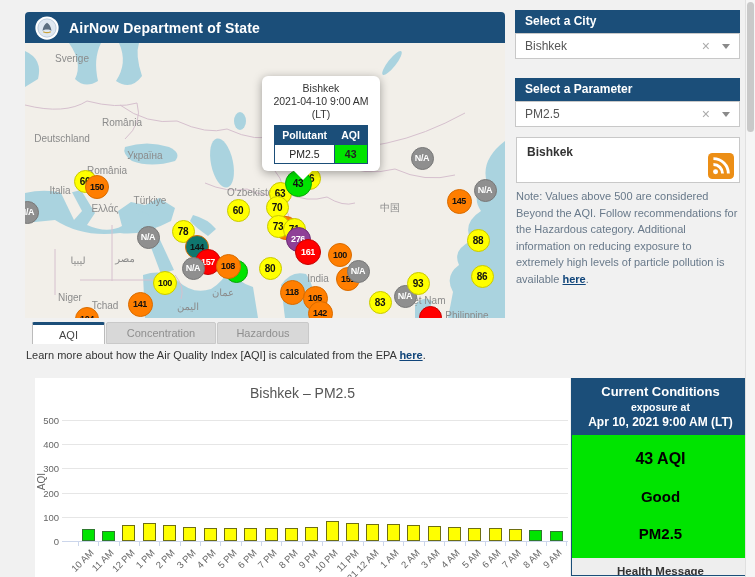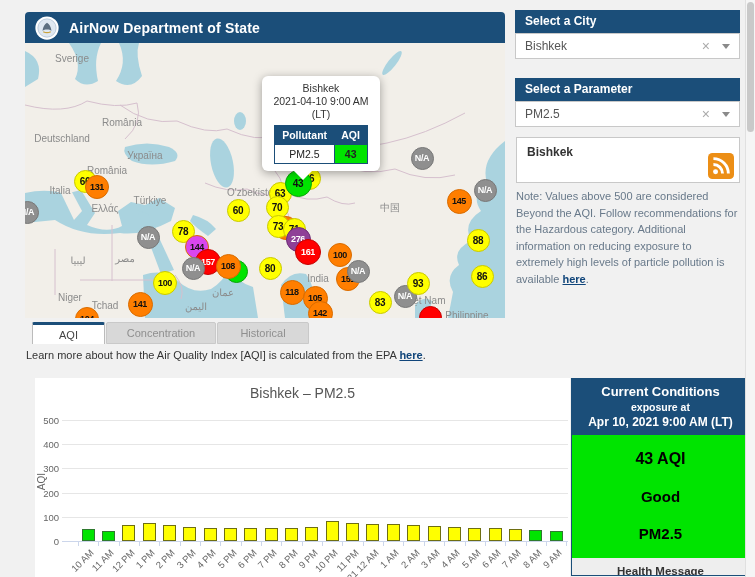--- a/index.html
+++ b/index.html
@@ -143,29 +143,29 @@
         <div class="map-label" style="left: 228px; top: 149px;">O'zbekiston</div>
         <div class="map-label" style="left: 365px; top: 165px;">中国</div>
         <div class="map-label" style="left: 293px; top: 235px;">India</div>
         <div class="map-label" style="left: 400px; top: 257px;">Việt Nam</div>
         <div class="map-label" style="left: 442px; top: 272px;">Philippine</div>
         <div class="map-label" style="left: 45px; top: 254px;">Niger</div>
         <div class="map-label" style="left: 80px; top: 262px;">Tchad</div>
         <div class="map-label" style="left: 53px; top: 217px;">ليبيا</div>
         <div class="map-label" style="left: 100px; top: 215px;">مصر</div>
         <div class="map-label" style="left: 198px; top: 249px;">عمان</div>
-        <div class="map-label" style="left: 171px; top: 263px;">اليمن</div>
+        <div class="map-label" style="left: 163px; top: 263px;">اليمن</div>
       </div>
     <div>
         <div class="marker" style="left: 48.5px; top: 126.5px; width: 23px; height: 23px; background: rgb(255, 255, 0); color: rgb(17, 17, 17); border-color: rgb(201, 201, 0); font-size: 10px;">66</div>
-        <div class="marker" style="left: 60px; top: 132px; width: 24px; height: 24px; background: rgb(255, 126, 0); color: rgb(17, 17, 17); border-color: rgb(217, 108, 0); font-size: 9px;">131</div>
+        <div class="marker" style="left: 60px; top: 132px; width: 24px; height: 24px; background: rgb(255, 126, 0); color: rgb(17, 17, 17); border-color: rgb(217, 108, 0); font-size: 9px;">150</div>
         <div class="marker" style="left: -9.5px; top: 157.5px; width: 23px; height: 23px; background: rgb(143, 143, 143); color: rgb(255, 255, 255); border-color: rgb(120, 120, 120); font-size: 9px;">N/A</div>
         <div class="marker" style="left: 111.5px; top: 182.5px; width: 23px; height: 23px; background: rgb(143, 143, 143); color: rgb(255, 255, 255); border-color: rgb(120, 120, 120); font-size: 9px;">N/A</div>
         <div class="marker" style="left: 146.5px; top: 176.5px; width: 23px; height: 23px; background: rgb(255, 255, 0); color: rgb(17, 17, 17); border-color: rgb(201, 201, 0); font-size: 10px;">78</div>
-        <div class="marker" style="left: 160px; top: 192px; width: 24px; height: 24px; background: #d946ef; color: rgb(17, 17, 17); border-color: rgb(217, 108, 0); font-size: 9px;">144</div>
+        <div class="marker" style="left: 160px; top: 192px; width: 24px; height: 24px; background: #0f766e; color: rgb(17, 17, 17); border-color: rgb(217, 108, 0); font-size: 9px;">144</div>
         <div class="marker" style="left: 170px; top: 206px; width: 26px; height: 26px; background: rgb(255, 0, 0); color: rgb(255, 255, 255); border-color: rgb(196, 0, 0); font-size: 9px;">157</div>
         <div class="marker" style="left: 199.5px; top: 216.5px; width: 23px; height: 23px; background: rgb(0, 228, 0); color: rgb(17, 17, 17); border-color: rgb(10, 162, 10); font-size: 10px;"></div>
         <div class="marker" style="left: 190.5px; top: 210.5px; width: 25px; height: 25px; background: rgb(255, 126, 0); color: rgb(17, 17, 17); border-color: rgb(217, 108, 0); font-size: 9px;">108</div>
         <div class="marker" style="left: 156.5px; top: 213.5px; width: 23px; height: 23px; background: rgb(143, 143, 143); color: rgb(255, 255, 255); border-color: rgb(120, 120, 120); font-size: 9px;">N/A</div>
         <div class="marker" style="left: 128px; top: 228px; width: 24px; height: 24px; background: rgb(255, 255, 0); color: rgb(17, 17, 17); border-color: rgb(201, 201, 0); font-size: 9px;">100</div>
         <div class="marker" style="left: 102.5px; top: 248.5px; width: 25px; height: 25px; background: rgb(255, 126, 0); color: rgb(17, 17, 17); border-color: rgb(217, 108, 0); font-size: 9px;">141</div>
         <div class="marker" style="left: 50px; top: 264px; width: 24px; height: 24px; background: rgb(255, 126, 0); color: rgb(17, 17, 17); border-color: rgb(217, 108, 0); font-size: 9px;">104</div>
         <div class="marker" style="left: 201.5px; top: 155.5px; width: 23px; height: 23px; background: rgb(255, 255, 0); color: rgb(17, 17, 17); border-color: rgb(201, 201, 0); font-size: 10px;">60</div>
         <div class="marker" style="left: 243.5px; top: 138.5px; width: 23px; height: 23px; background: rgb(255, 255, 0); color: rgb(17, 17, 17); border-color: rgb(201, 201, 0); font-size: 10px;">63</div>
         <div class="marker" style="left: 240.5px; top: 152.5px; width: 23px; height: 23px; background: rgb(255, 255, 0); color: rgb(17, 17, 17); border-color: rgb(201, 201, 0); font-size: 10px;">70</div>
@@ -208,21 +208,21 @@
           <td>PM2.5</td>
           <td class="aqi">43</td>
         </tr>
       </tbody>
         </table>
     </div>
   </div>
 
   <div class="tab active">AQI</div>
   <div class="tab t2 inactive">Concentration</div>
-  <div class="tab t3 inactive">Historical</div>
+  <div class="tab t3 inactive">Hazardous</div>
 
   <div class="learn"><span>Learn more about how the Air Quality Index [AQI] is calculated from the EPA </span><a class="lnk">here</a><span>.</span></div>
 
   <div class="sel-hdr" style="top:10px;">Select a City</div>
   <div class="sel-box" style="top:33px;">
     <span class="sel-val">Bishkek</span>
     <span class="sel-x">×</span>
     <span class="caret"></span>
   </div>
 

